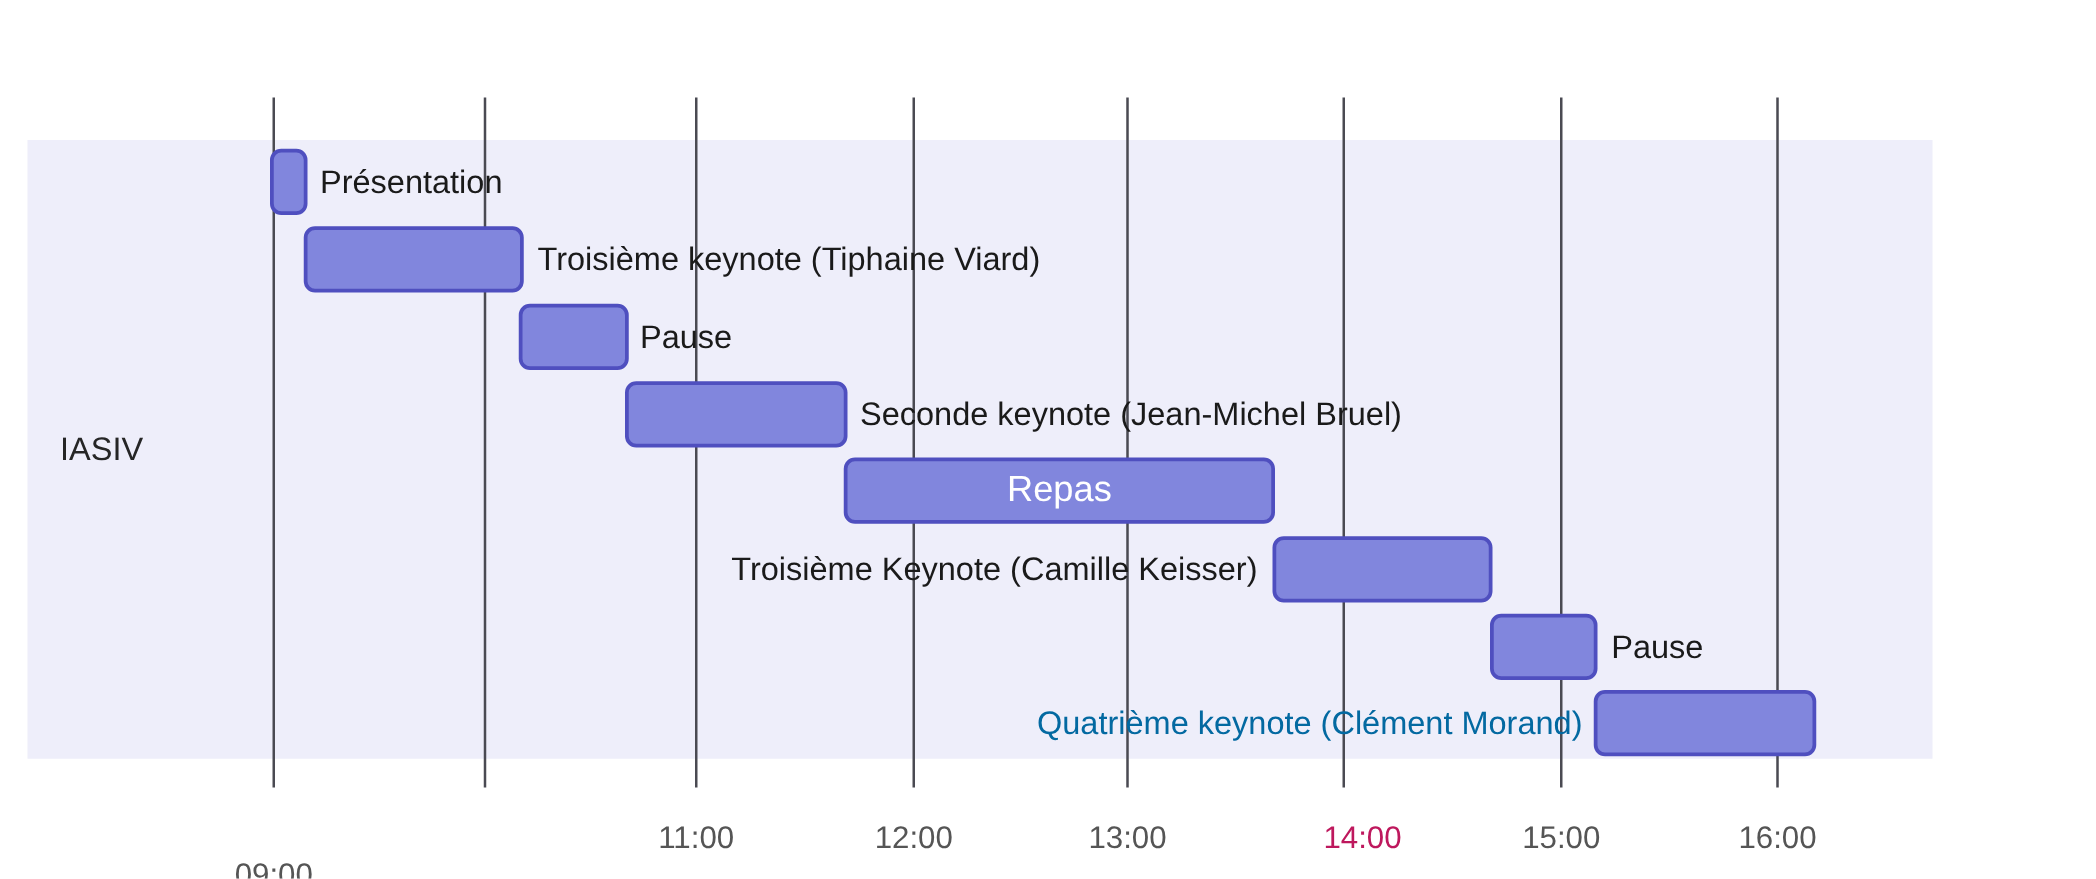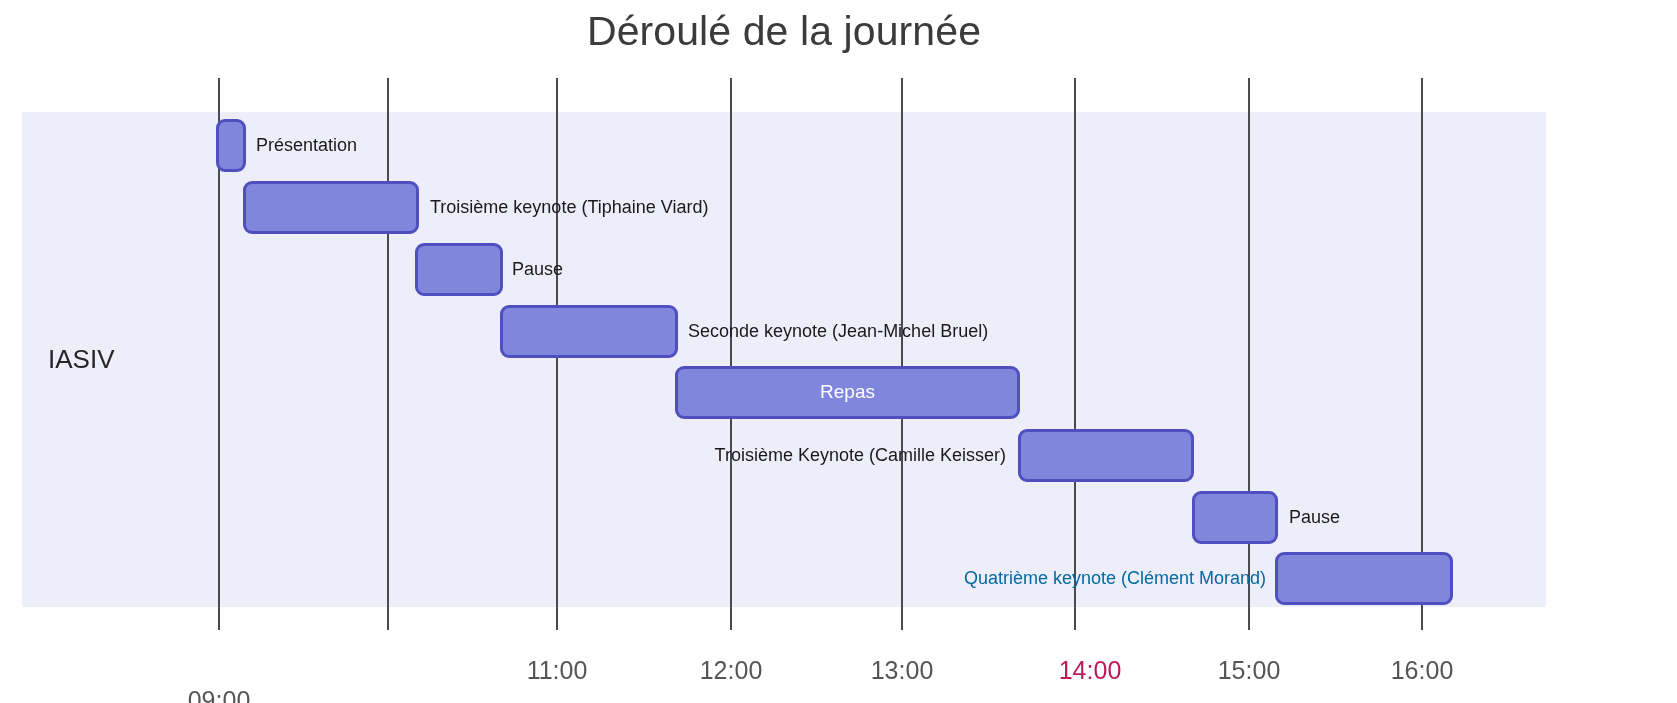--- a/index.html
+++ b/index.html
@@ -83,47 +83,46 @@
   }
   .bar-inner-label {
     position: absolute;
     left: 0;
     right: 0;
     top: 0;
     bottom: 0;
     display: flex;
     align-items: center;
     justify-content: center;
-    font-size: 19px;
+    font-size: 29px;
     color: #ffffff;
     white-space: nowrap;
   }
 
   
   .task-label {
     position: absolute;
-    font-size: 18px;
+    font-size: 26px;
     color: #1a1a1a;
     white-space: nowrap;
     line-height: 1;
     text-align: right;
   }
   .task-label.to-right {
     transform: translateY(-50%);
   }
   .task-label.to-left {
     transform: translate(-100%, -50%);
   }
 </style>
 </head>
 <body>
 
 <div id="chart-root">
 
-  <div id="chart-title">Déroulé de la journée</div>
 
   <div id="plot-band"></div>
 
   <div id="gridlines-layer">
       <div class="gridline" style="left: 218px; top: 78px; height: 552px; background: rgb(74, 74, 82);"></div>
       <div class="gridline" style="left: 387px; top: 78px; height: 552px; background: rgb(74, 74, 82);"></div>
       <div class="gridline" style="left: 556px; top: 78px; height: 552px; background: rgb(74, 74, 82);"></div>
       <div class="gridline" style="left: 730px; top: 78px; height: 552px; background: rgb(74, 74, 82);"></div>
       <div class="gridline" style="left: 901px; top: 78px; height: 552px; background: rgb(74, 74, 82);"></div>
       <div class="gridline" style="left: 1074px; top: 78px; height: 552px; background: rgb(74, 74, 82);"></div>

